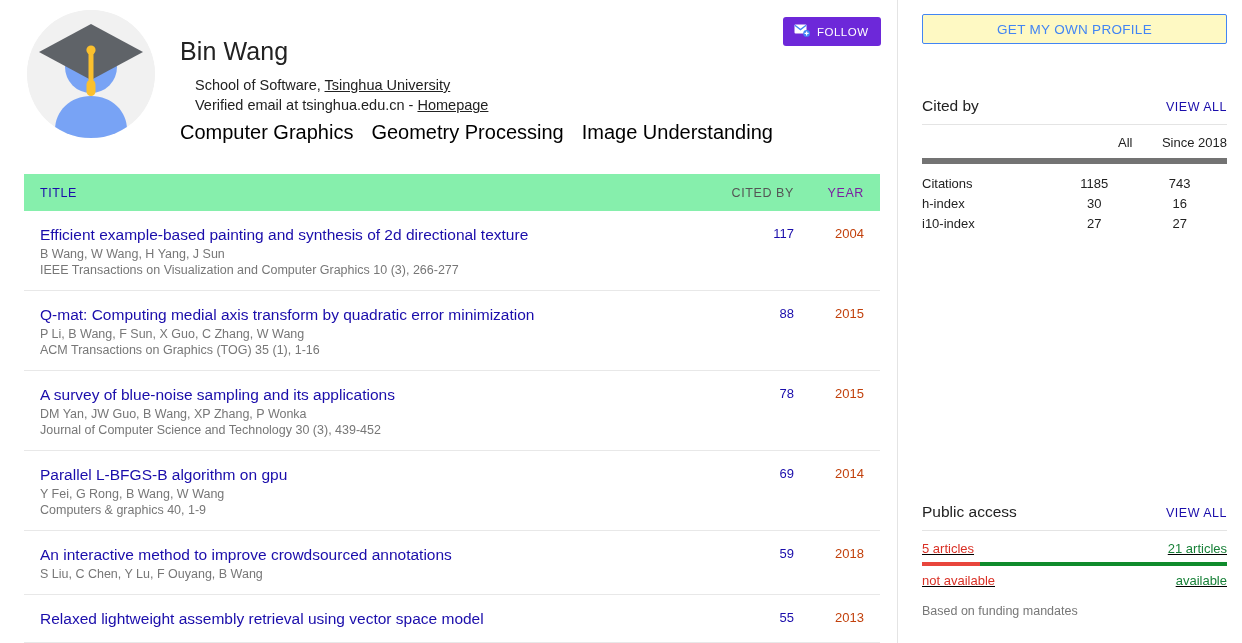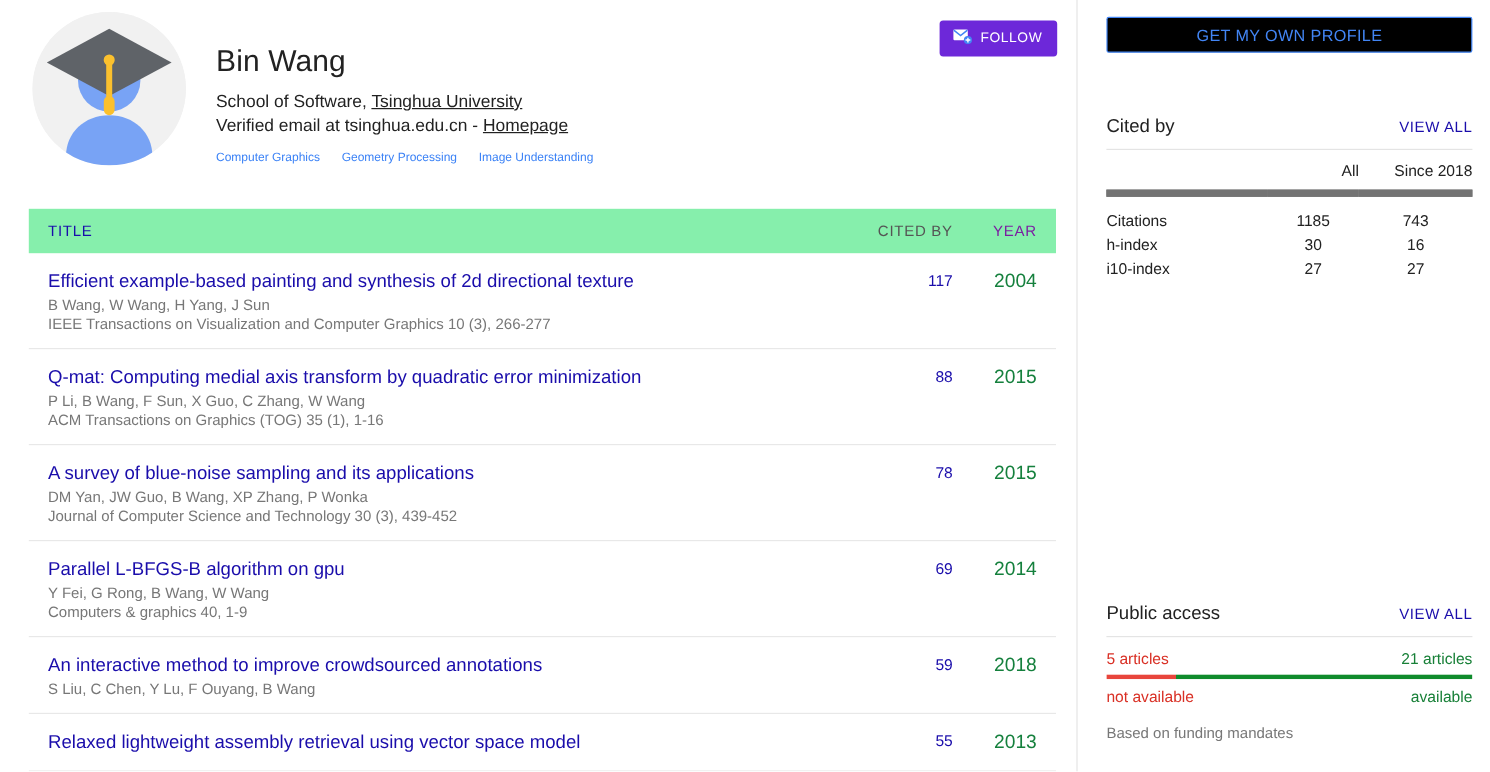--- a/index.html
+++ b/index.html
@@ -60,36 +60,37 @@
     font-weight: 400;
     letter-spacing: 0.1px;
     margin: 0 0 9px 0;
   }
   .aff-line {
     font-size: 14.5px;
     line-height: 20px;
     color: #222;
     margin-bottom: 0px;
     white-space: nowrap;
+    margin-left: 15px;
   }
   .aff-link {
     color: #222;
     text-decoration: underline;
     cursor: pointer;
   }
   .interests {
     margin-top: 7px;
     display: flex;
     gap: 18px;
     flex-wrap: wrap;
   }
   .interest {
-    font-size: 10px;
+    font-size: 20px;
     line-height: 20px;
-    color: #3b82f6;
+    color: #000000;
     text-decoration: none;
     cursor: pointer;
     white-space: nowrap;
   }
 
   
   #follow-zone {
     position: absolute;
     left: 783px; top: 17px;
     width: 92px;
@@ -155,22 +156,22 @@
     text-align: right;
     font-size: 13px;
     color: #1a0dab;
     text-decoration: none;
     cursor: pointer;
     padding-top: 1px;
   }
   .pub-year {
     width: 70px;
     text-align: right;
-    font-size: 16px;
-    color: #15803d;
+    font-size: 13px;
+    color: #c2410c;
     padding-top: 1px;
   }
 
   
   #v-divider {
     position: absolute;
     left: 897px; top: 0;
     width: 1px; height: 643px;
     background: #e4e4e4;
   }
@@ -181,21 +182,21 @@
     left: 898px; top: 0;
     width: 344px; height: 643px;
     overflow: hidden;
   }
   #get-profile-button {
     position: absolute;
     left: 24px; top: 14px;
     width: 305px; height: 30px;
     border: 1px solid #4285f4;
     border-radius: 2px;
-    background: #000000;
+    background: #fef9c3;
     color: #4285f4;
     font-size: 13.5px;
     font-family: "Liberation Sans", sans-serif;
     letter-spacing: 0.3px;
     cursor: pointer;
   }
 
   .panel { position: absolute; left: 24px; width: 305px; }
   .panel-head {
     display: flex;
@@ -231,20 +232,21 @@
   #stats-table tbody td { padding-bottom: 3px; line-height: 17px; }
   .td-label { text-align: left; }
   .td-num   { text-align: center; }
 
   
   #public-panel { top: 503px; }
   .pa-row {
     display: flex;
     justify-content: space-between;
     align-items: center;
+    text-decoration: underline;
   }
   #pa-counts { padding-top: 10px; }
   .pa-left  { font-size: 13px; color: #d93025; cursor: pointer; }
   .pa-right { font-size: 13px; color: #188038; cursor: pointer; }
   #pa-bar {
     margin-top: 6px;
     height: 4px;
     width: 100%;
     display: flex;
     overflow: hidden;

